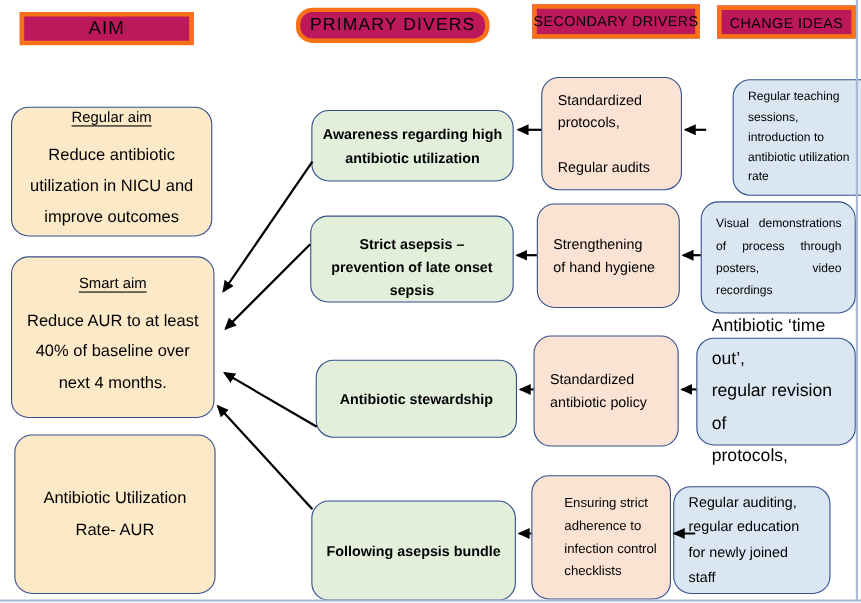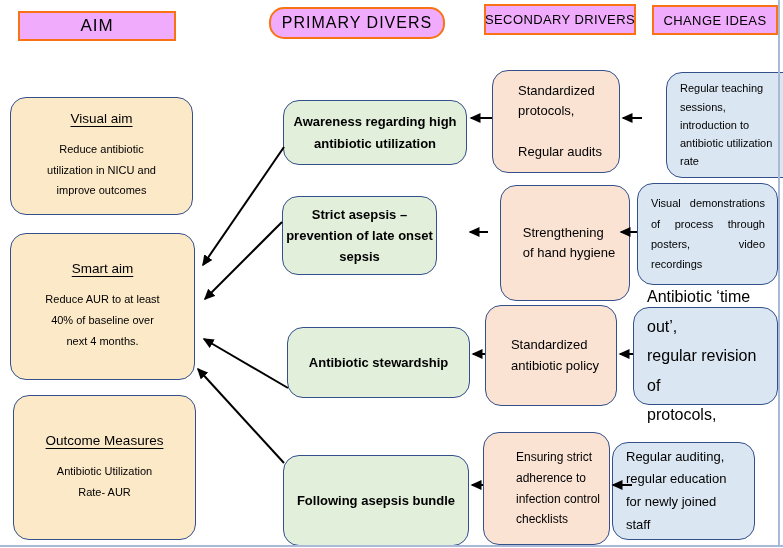--- a/index.html
+++ b/index.html
@@ -19,42 +19,42 @@
   .box {
     position: absolute;
     box-sizing: border-box;
     display: flex;
     flex-direction: column;
     align-items: center;
     justify-content: center;
     text-align: center;
   }
   .hdr {
-    background: #f0abfc;
-    border: 2px solid #f97316;
+    background: #be185d;
+    border: 4px solid #f97316;
     font-size: 13px;
     letter-spacing: 0.4px;
     white-space: nowrap;
   }
   .hdr.big { font-size: 17px; letter-spacing: 1px; }
   .rbox {
     border: 1.6px solid #33508B;
     border-radius: 16px;
   }
   .yellow { background: #FCE9C8; }
   .green  { background: #E2EFDA; }
-  .peach  { background: #FBE3D4; align-items: center; text-align: left; padding-left: 14px; padding-right: 6px; }
+  .peach  { background: #FBE3D4; align-items: flex-start; text-align: left; padding-left: 14px; padding-right: 6px; }
   .blue   { background: #DAE6F2; align-items: flex-start; text-align: left; padding-left: 13px; padding-right: 12px; }
   .btitle {
     font-size: 13.5px;
     text-decoration: underline;
     text-underline-offset: 3px;
     margin-bottom: 13px;
   }
-  .btext  { font-size: 11px; line-height: 1.9; }
+  .btext  { font-size: 15px; line-height: 1.9; }
   .pre    { white-space: pre-line; }
   .pd     { font-size: 13px; line-height: 1.62; font-weight: bold; }
   .sd     { font-size: 13px; line-height: 1.55; }
   .sd.small { font-size: 12px; line-height: 1.72; }
   .ci     { font-size: 11px;  line-height: 1.66; }
   .ci.just {
     white-space: normal;
     text-align: justify;
     line-height: 1.85;
     width: 114px;
@@ -92,60 +92,59 @@
     <span>PRIMARY DIVERS</span>
   </div>
   <div class="box hdr" style="left:484px; top:4px; width:152px; height:31px;">
     <span>SECONDARY DRIVERS</span>
   </div>
   <div class="box hdr" style="left:652px; top:5px; width:126px; height:30px;">
     <span>CHANGE IDEAS</span>
   </div>
 
   <div class="box rbox yellow" style="left:10px; top:97px; width:183px; height:118px;">
-    <div class="btitle">Visual aim</div>
+    <div class="btitle">Regular aim</div>
     <div class="btext pre">Reduce antibiotic
 utilization in NICU and
 improve outcomes</div>
   </div>
   <div class="box rbox yellow" style="left:10px; top:233px; width:185px; height:147px;">
     <div class="btitle">Smart aim</div>
     <div class="btext pre">Reduce AUR to at least
 40% of baseline over
 next 4 months.</div>
   </div>
   <div class="box rbox yellow" style="left:13px; top:395px; width:183px; height:145px;">
-    <div class="btitle">Outcome Measures</div>
     <div class="btext pre">Antibiotic Utilization
 Rate- AUR</div>
   </div>
 
   <div class="box rbox green" style="left:283px; top:100px; width:184px; height:65px;">
     <div class="pd pre">Awareness regarding high
 antibiotic utilization</div>
   </div>
-  <div class="box rbox green" style="left:282px; top:196px; width:155px; height:79px;">
+  <div class="box rbox green" style="left:282px; top:196px; width:185px; height:79px;justify-content:flex-end;">
     <div class="pd pre">Strict asepsis –
 prevention of late onset
 sepsis</div>
   </div>
   <div class="box rbox green" style="left:287px; top:327px; width:183px; height:71px;">
     <div class="pd pre">Antibiotic stewardship</div>
   </div>
   <div class="box rbox green" style="left:283px; top:455px; width:186px; height:91px;">
     <div class="pd pre">Following asepsis bundle</div>
   </div>
 
   <div class="box rbox peach" style="left:492px; top:70px; width:128px; height:103px;">
     <div class="sd pre">Standardized
 protocols,
 
 Regular audits</div>
   </div>
-  <div class="box rbox peach" style="left:488px; top:185px; width:130px; height:116px;margin-left:12px;">
+  <div class="box rbox peach" style="left:488px; top:185px; width:130px; height:95px;">
     <div class="sd pre">Strengthening
 of hand hygiene</div>
   </div>
   <div class="box rbox peach" style="left:485px; top:305px; width:132px; height:101px;">
     <div class="sd pre">Standardized
 antibiotic policy</div>
   </div>
   <div class="box rbox peach" style="left:483px; top:432px; width:127px; height:113px;padding-left:29px;">
     <div class="sd small pre">Ensuring strict
 adherence to

